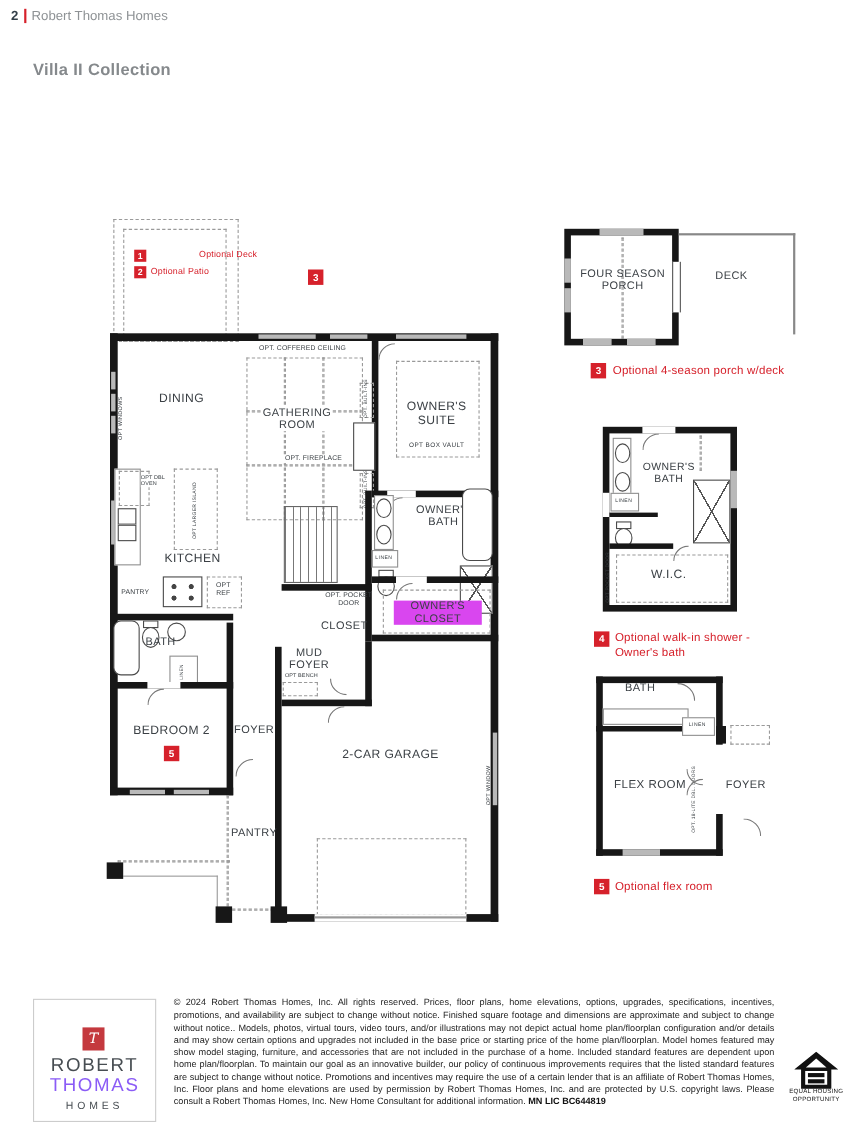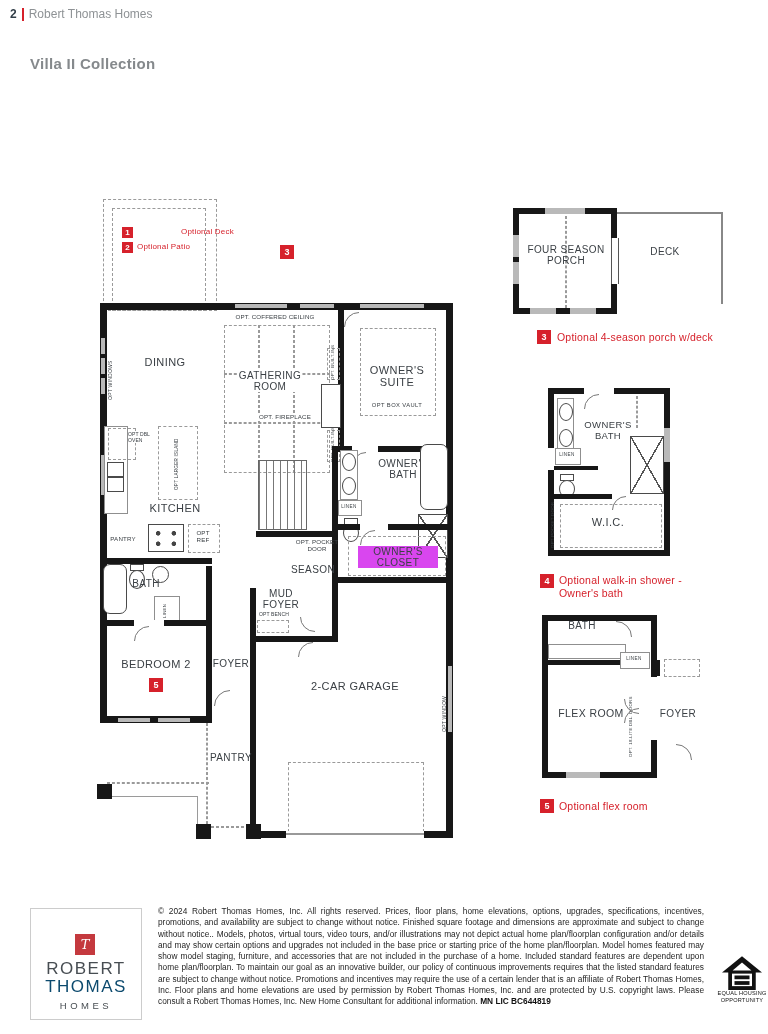--- a/index.html
+++ b/index.html
@@ -47,21 +47,21 @@
   .h1 .bold{font-weight:800;}
   .h1 .light{font-weight:300;}
   
   .logo{position:absolute;left:30px;top:908px;width:110px;height:110px;border:1px solid #ccc;}
   .logo .sq{position:absolute;left:44px;top:25px;width:20px;height:21px;background:#c4393e;
             color:#fff;display:flex;align-items:center;justify-content:center;
             font-family:"DejaVu Serif",serif;font-style:italic;font-size:13px;}
   .logo .n1{position:absolute;left:0;top:50px;width:100%;text-align:center;font-size:17px;
             letter-spacing:1.5px;color:#474d52;}
   .logo .n2{position:absolute;left:0;top:68px;width:100%;text-align:center;font-size:17px;
-            letter-spacing:1.5px;color:#0c4a6e;}
+            letter-spacing:1.5px;color:#8b5cf6;}
   .logo .n3{position:absolute;left:0;top:91px;width:100%;text-align:center;font-size:9.5px;
             letter-spacing:3.5px;color:#474d52;}
   .legal{position:absolute;left:158px;top:906px;width:546px;font-size:8.3px;line-height:11.3px;
          color:#252525;text-align:justify;}
   .legal b{color:#111;}
   .eho{position:absolute;left:708px;top:956px;width:68px;text-align:center;color:#111;}
   .eho .t{font-size:5.6px;letter-spacing:.2px;line-height:1.25;}
 </style>
 </head>
 <body>
@@ -159,21 +159,21 @@
     <div class="vt" style="left:174px;top:490px;font-size:4.6px;">OPT LARGER ISLAND</div>
     <div class="fix burners" style="left:148px;top:524px;width:34px;height:26px;"></div>
     <div class="dash" style="left:188px;top:524px;width:30px;height:27px;"></div>
     <div class="lab sm" style="left:190px;top:530px;width:26px;">OPT REF</div>
     <div class="lab sm" style="left:102px;top:536px;width:42px;">PANTRY</div>
     <div class="w" style="left:100px;top:558px;width:112px;height:6px;"></div>
 
     <div class="stairs" style="left:258px;top:460px;width:47px;height:68px;"></div>
     <div class="w" style="left:256px;top:531px;width:82px;height:6px;"></div>
     <div class="lab sm" style="left:294px;top:539px;width:46px;">OPT. POCKET DOOR</div>
-    <div class="lab" style="left:288px;top:564px;width:50px;">SEASON</div>
+    <div class="lab" style="left:288px;top:564px;width:50px;">CLOSET</div>
     <div class="lab" style="left:258px;top:588px;width:46px;">MUD FOYER</div>
     <div class="dash" style="left:257px;top:620px;width:30px;height:11px;"></div>
     <div class="lab xs" style="left:254px;top:612px;width:40px;background:#fff;">OPT BENCH</div>
     <div class="arc" style="left:300px;top:602px;width:28px;height:28px;clip-path:inset(50% 50% 0 0);"></div>
     <div class="w" style="left:256px;top:636px;width:82px;height:6px;"></div>
     <div class="w" style="left:332px;top:583px;width:6px;height:59px;"></div>
     <div class="arc" style="left:298px;top:642px;width:28px;height:28px;clip-path:inset(0 50% 50% 0);"></div>
 
     <div class="fix round" style="left:103px;top:564px;width:22px;height:48px;"></div>
     <div class="fix" style="left:130px;top:564px;width:12px;height:5px;"></div>

